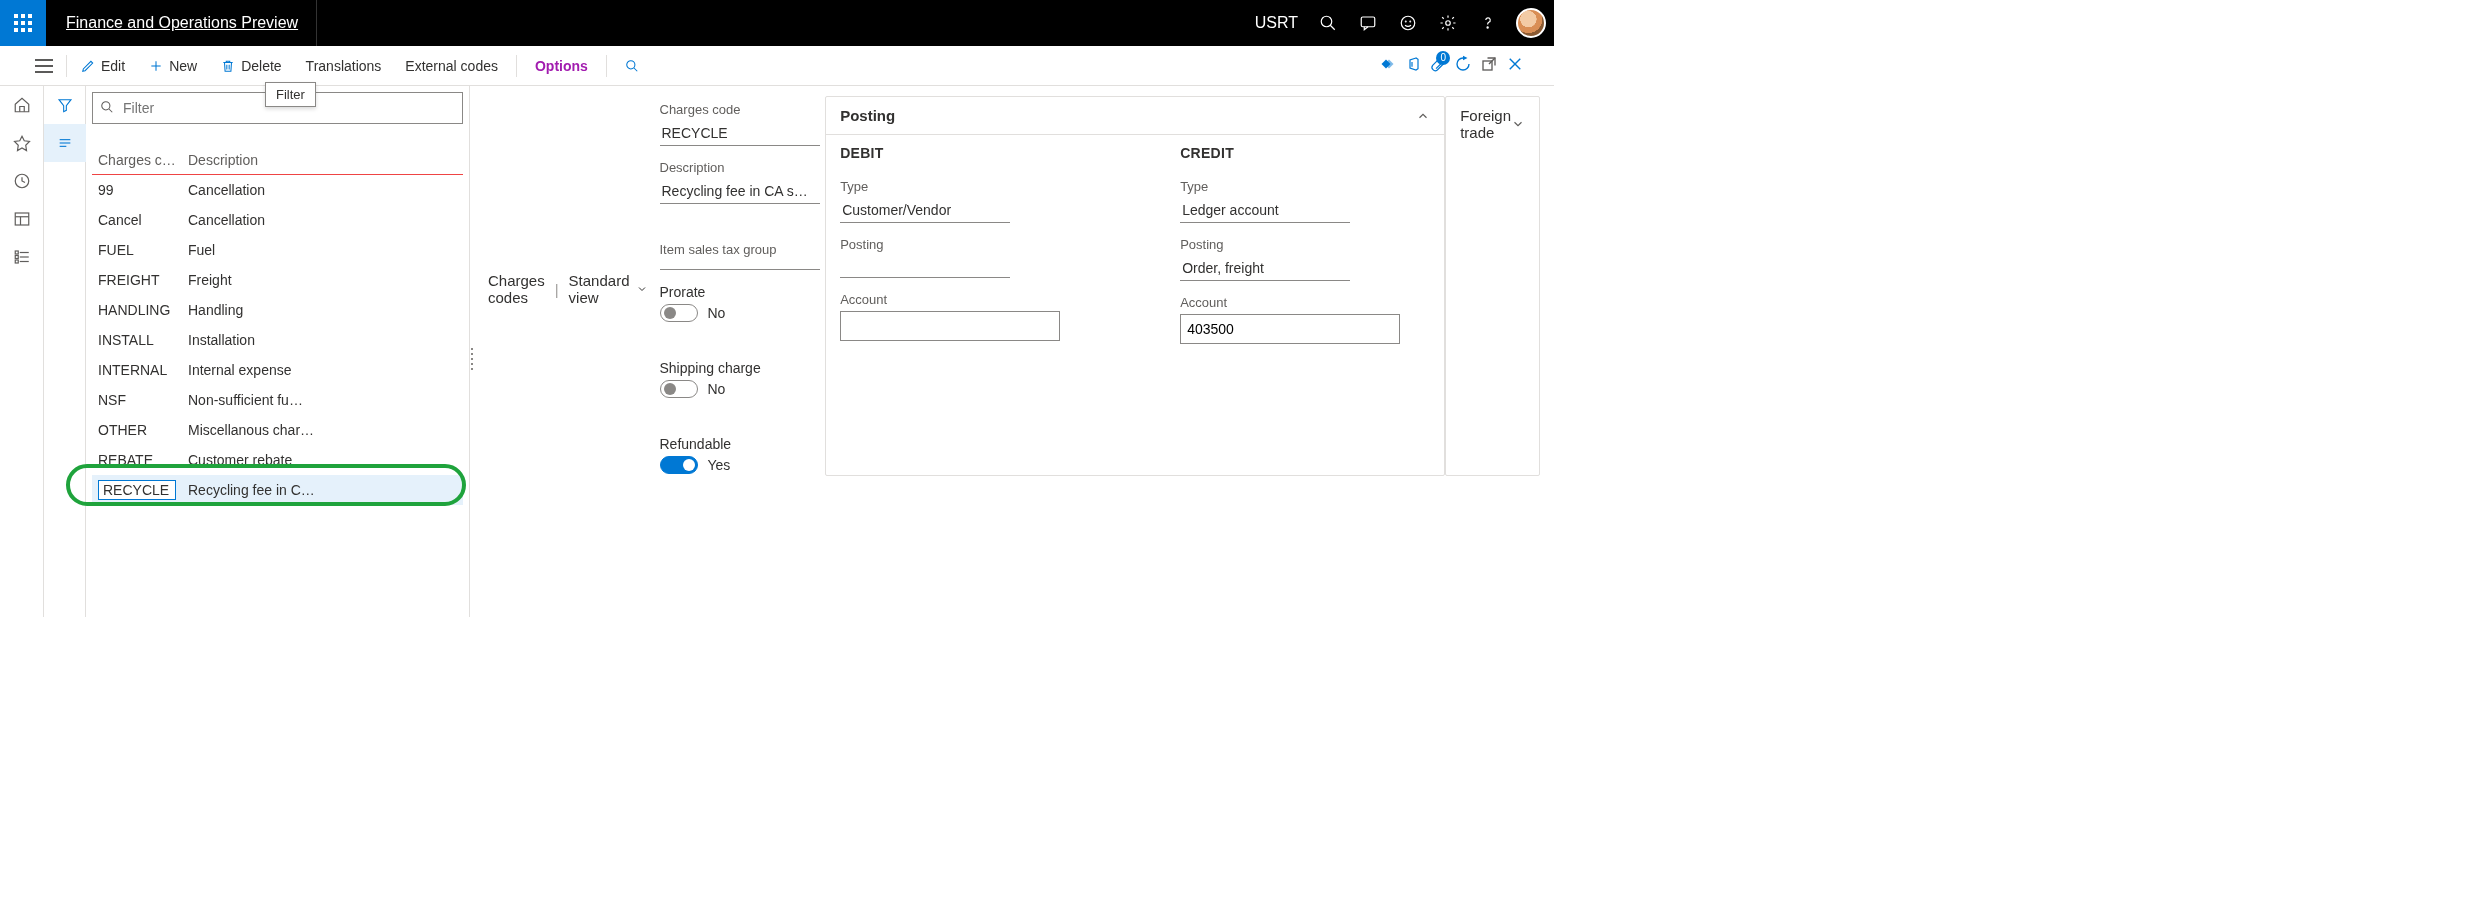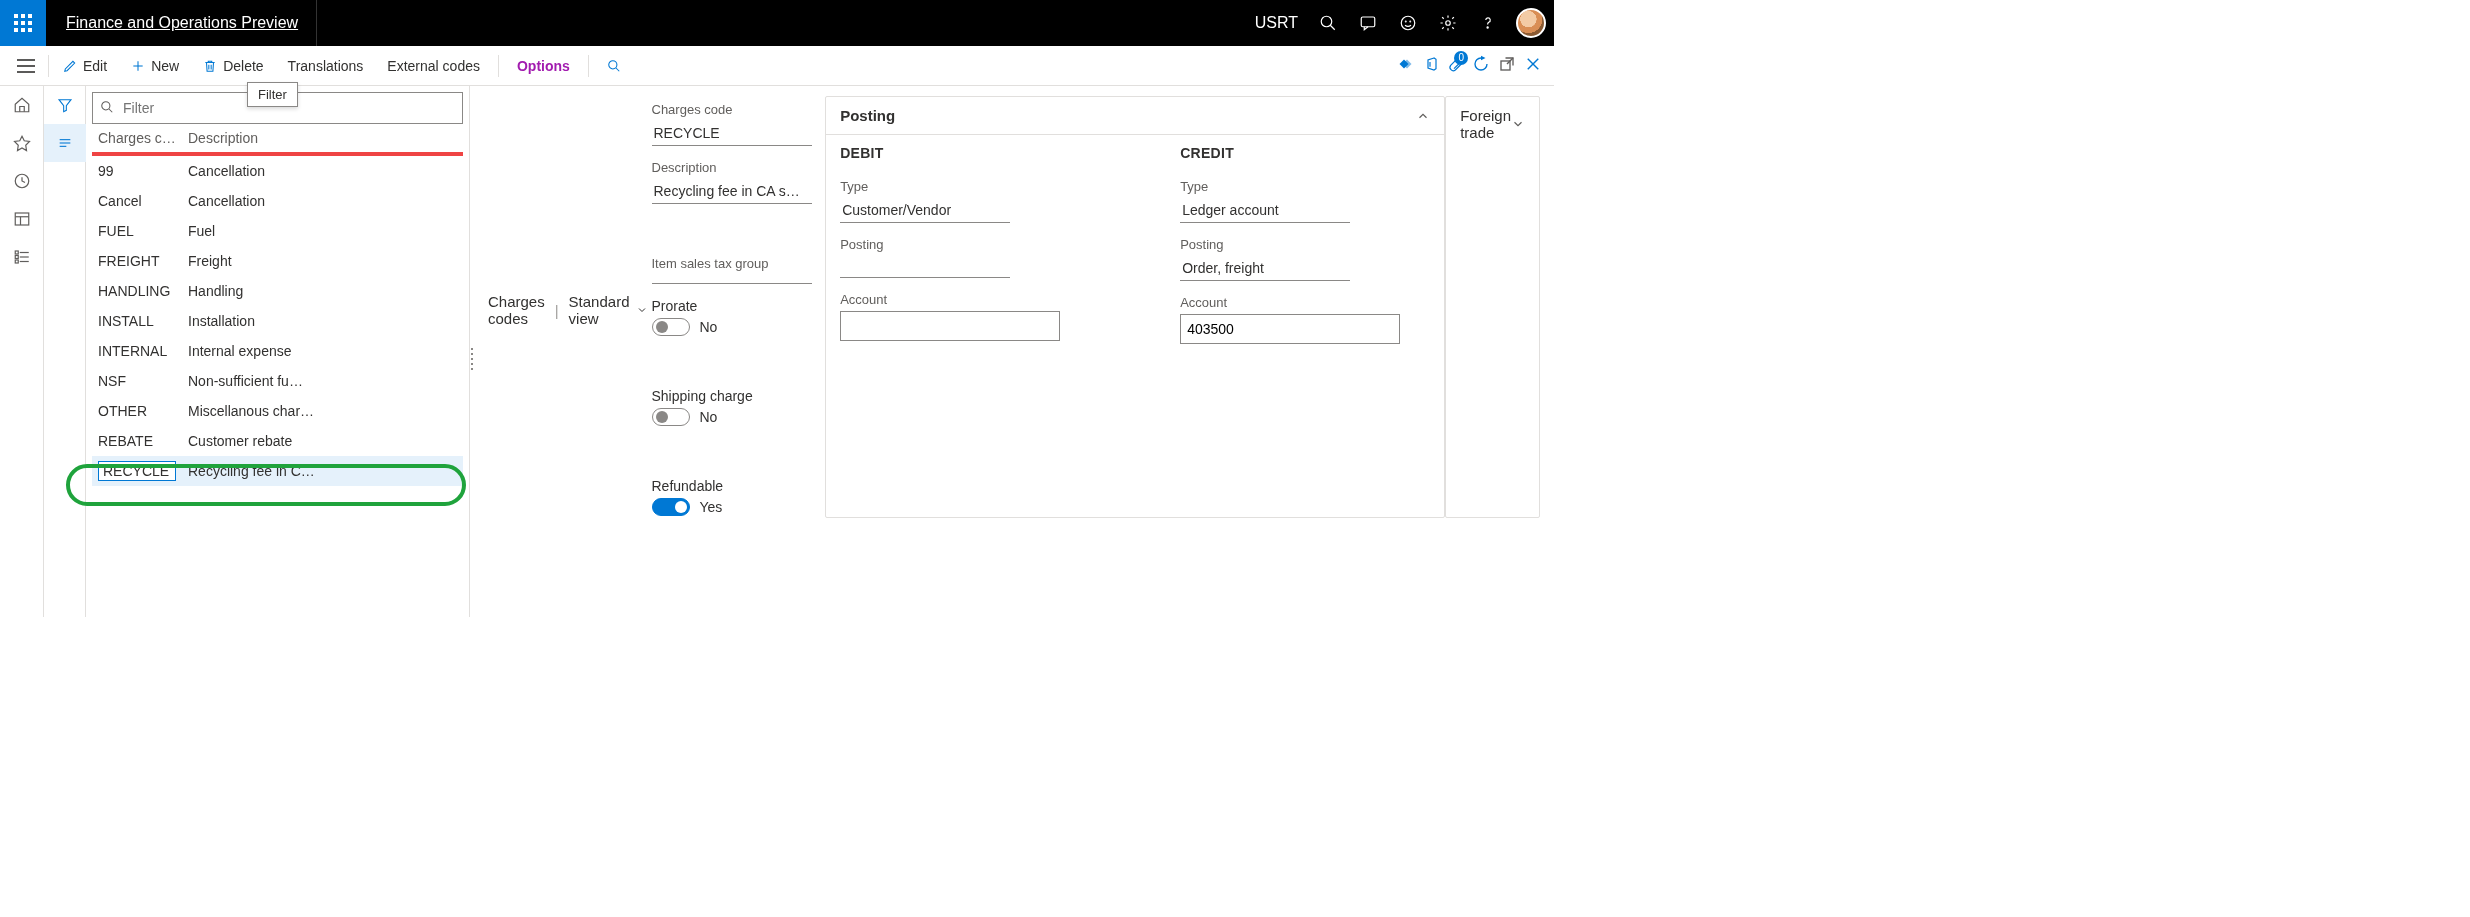--- a/index.html
+++ b/index.html
@@ -13,21 +13,21 @@
   .app-title { padding-left:20px; font-size:16px; flex:0 0 auto;text-decoration:underline; }
   .topbar-divider { width:1px; height:46px; background:#333; margin-left:18px; }
   .topbar-spacer { flex:1; }
   .topbar-right { display:flex; align-items:center; gap:0; }
   .topbar-right .user-text { padding:0 10px; font-size:16px; }
   .topbar-icon { width:40px; height:46px; display:flex; align-items:center; justify-content:center; color:#fff; }
   .topbar-icon svg { stroke:#fff; fill:none; }
   .avatar { width:30px; height:30px; border-radius:50%; background: radial-gradient(circle at 40% 35%, #f3cba5 0 35%, #d98e55 36% 60%, #8a5a32 61% 100%); border:2px solid #fff; margin:0 8px; }
 
   
-  .actionbar { height:40px; border-bottom:1px solid #e1dfdd; display:flex; align-items:center; padding:0 6px; }
+  .actionbar { height:40px; border-bottom:1px solid #e1dfdd; display:flex; align-items:center; padding:0 24px; }
   .burger { width:40px; display:flex; align-items:center; justify-content:center; height:40px; }
   .burger svg { stroke:#323130; }
   .actions { display:flex; align-items:center; gap:8px; margin-left:4px; position:relative; }
   .action-btn { display:flex; align-items:center; gap:6px; padding:4px 8px; color:#323130; height:32px; }
   .action-btn .ico { display:inline-flex; }
   .action-btn.selected { color:#a21caf; font-weight:700; }
   .vsep { width:1px; height:22px; background:#e1dfdd; margin:0 2px; }
   .actionbar-spacer { flex:1; }
   .right-actions { display:flex; align-items:center; gap:8px; padding-right:6px; }
   .right-actions .ico { color:#0078d4; }
@@ -49,35 +49,35 @@
   .filterstrip { width:42px; border-right:1px solid #e1dfdd; display:flex; flex-direction:column; align-items:center; }
   .filterstrip .fbtn { width:42px; height:38px; display:flex; align-items:center; justify-content:center; }
   .filterstrip .fbtn.active { background:#e5f1fb; }
   .filterstrip svg { stroke:#0078d4; fill:none; }
 
   
   .listcol { width:384px; border-right:1px solid #e1dfdd; display:flex; flex-direction:column; position:relative; padding:6px 6px 0 6px; }
   .list-filter { position:relative; }
   .list-filter input { width:100%; height:32px; border:1px solid #8a8886; padding:4px 8px 4px 30px; font-size:14px; color:#605e5c; }
   .list-filter .sicon { position:absolute; left:8px; top:8px; }
-  .list-header { display:flex; margin-top:6px; padding:0 6px 6px 6px; border-bottom:4px solid #ef4444; color:#605e5c; }
+  .list-header { display:flex; margin-top:28px; padding:0 6px 6px 6px; border-bottom:1px solid #ef4444; color:#605e5c; }
   .col-code { width:90px; flex:0 0 90px; overflow:hidden; text-overflow:ellipsis; white-space:nowrap; }
   .col-desc { flex:1; overflow:hidden; text-overflow:ellipsis; white-space:nowrap; }
   .list-body { overflow:auto; }
   .row { display:flex; padding:6px 6px; height:30px; align-items:center; }
   .row.selected { background:#e5f1fb; }
   .row.selected .cell-code-inner { border:1px solid #0078d4; padding:1px 4px; display:inline-block; min-width:78px; background:#fff; }
   .annotation { position:absolute; border:4px solid #1fa33c; border-radius:24px; pointer-events:none; }
 
   
   .detail { flex:1; display:flex; flex-direction:row; padding:10px 14px 0 14px; overflow:auto; }
   .crumb { display:flex; align-items:center; gap:10px; font-size:15px; margin-bottom:6px; padding-left:4px;}
   .crumb .sep { color:#a19f9d; }
   .crumb .view { display:flex; align-items:center; gap:6px; }
-  .fields { display:flex; gap:52px; flex-wrap:wrap; padding:6px 4px 14px 4px; }
+  .fields { display:flex; gap:38px; flex-wrap:wrap; padding:6px 4px 14px 4px;margin-left:8px; }
   .fieldcol { display:flex; flex-direction:column; gap:14px; }
   .field { display:flex; flex-direction:column; gap:4px; }
   .field label { font-size:13px; color:#605e5c; }
   .field .ro { border-bottom:1px solid #8a8886; padding:4px 2px; min-width:160px; max-width:170px; overflow:hidden; white-space:nowrap; text-overflow:ellipsis; }
   .toggle-field { display:flex; flex-direction:column; gap:4px; }
   .toggle-row { display:flex; align-items:center; gap:10px; }
   .toggle { width:38px; height:18px; border-radius:10px; background:#fff; border:1px solid #8a8886; position:relative; }
   .toggle .knob { width:12px; height:12px; border-radius:50%; background:#8a8886; position:absolute; top:2px; left:3px; }
   .toggle.on { background:#0078d4; border-color:#0078d4; }
   .toggle.on .knob { background:#fff; left:22px; }

